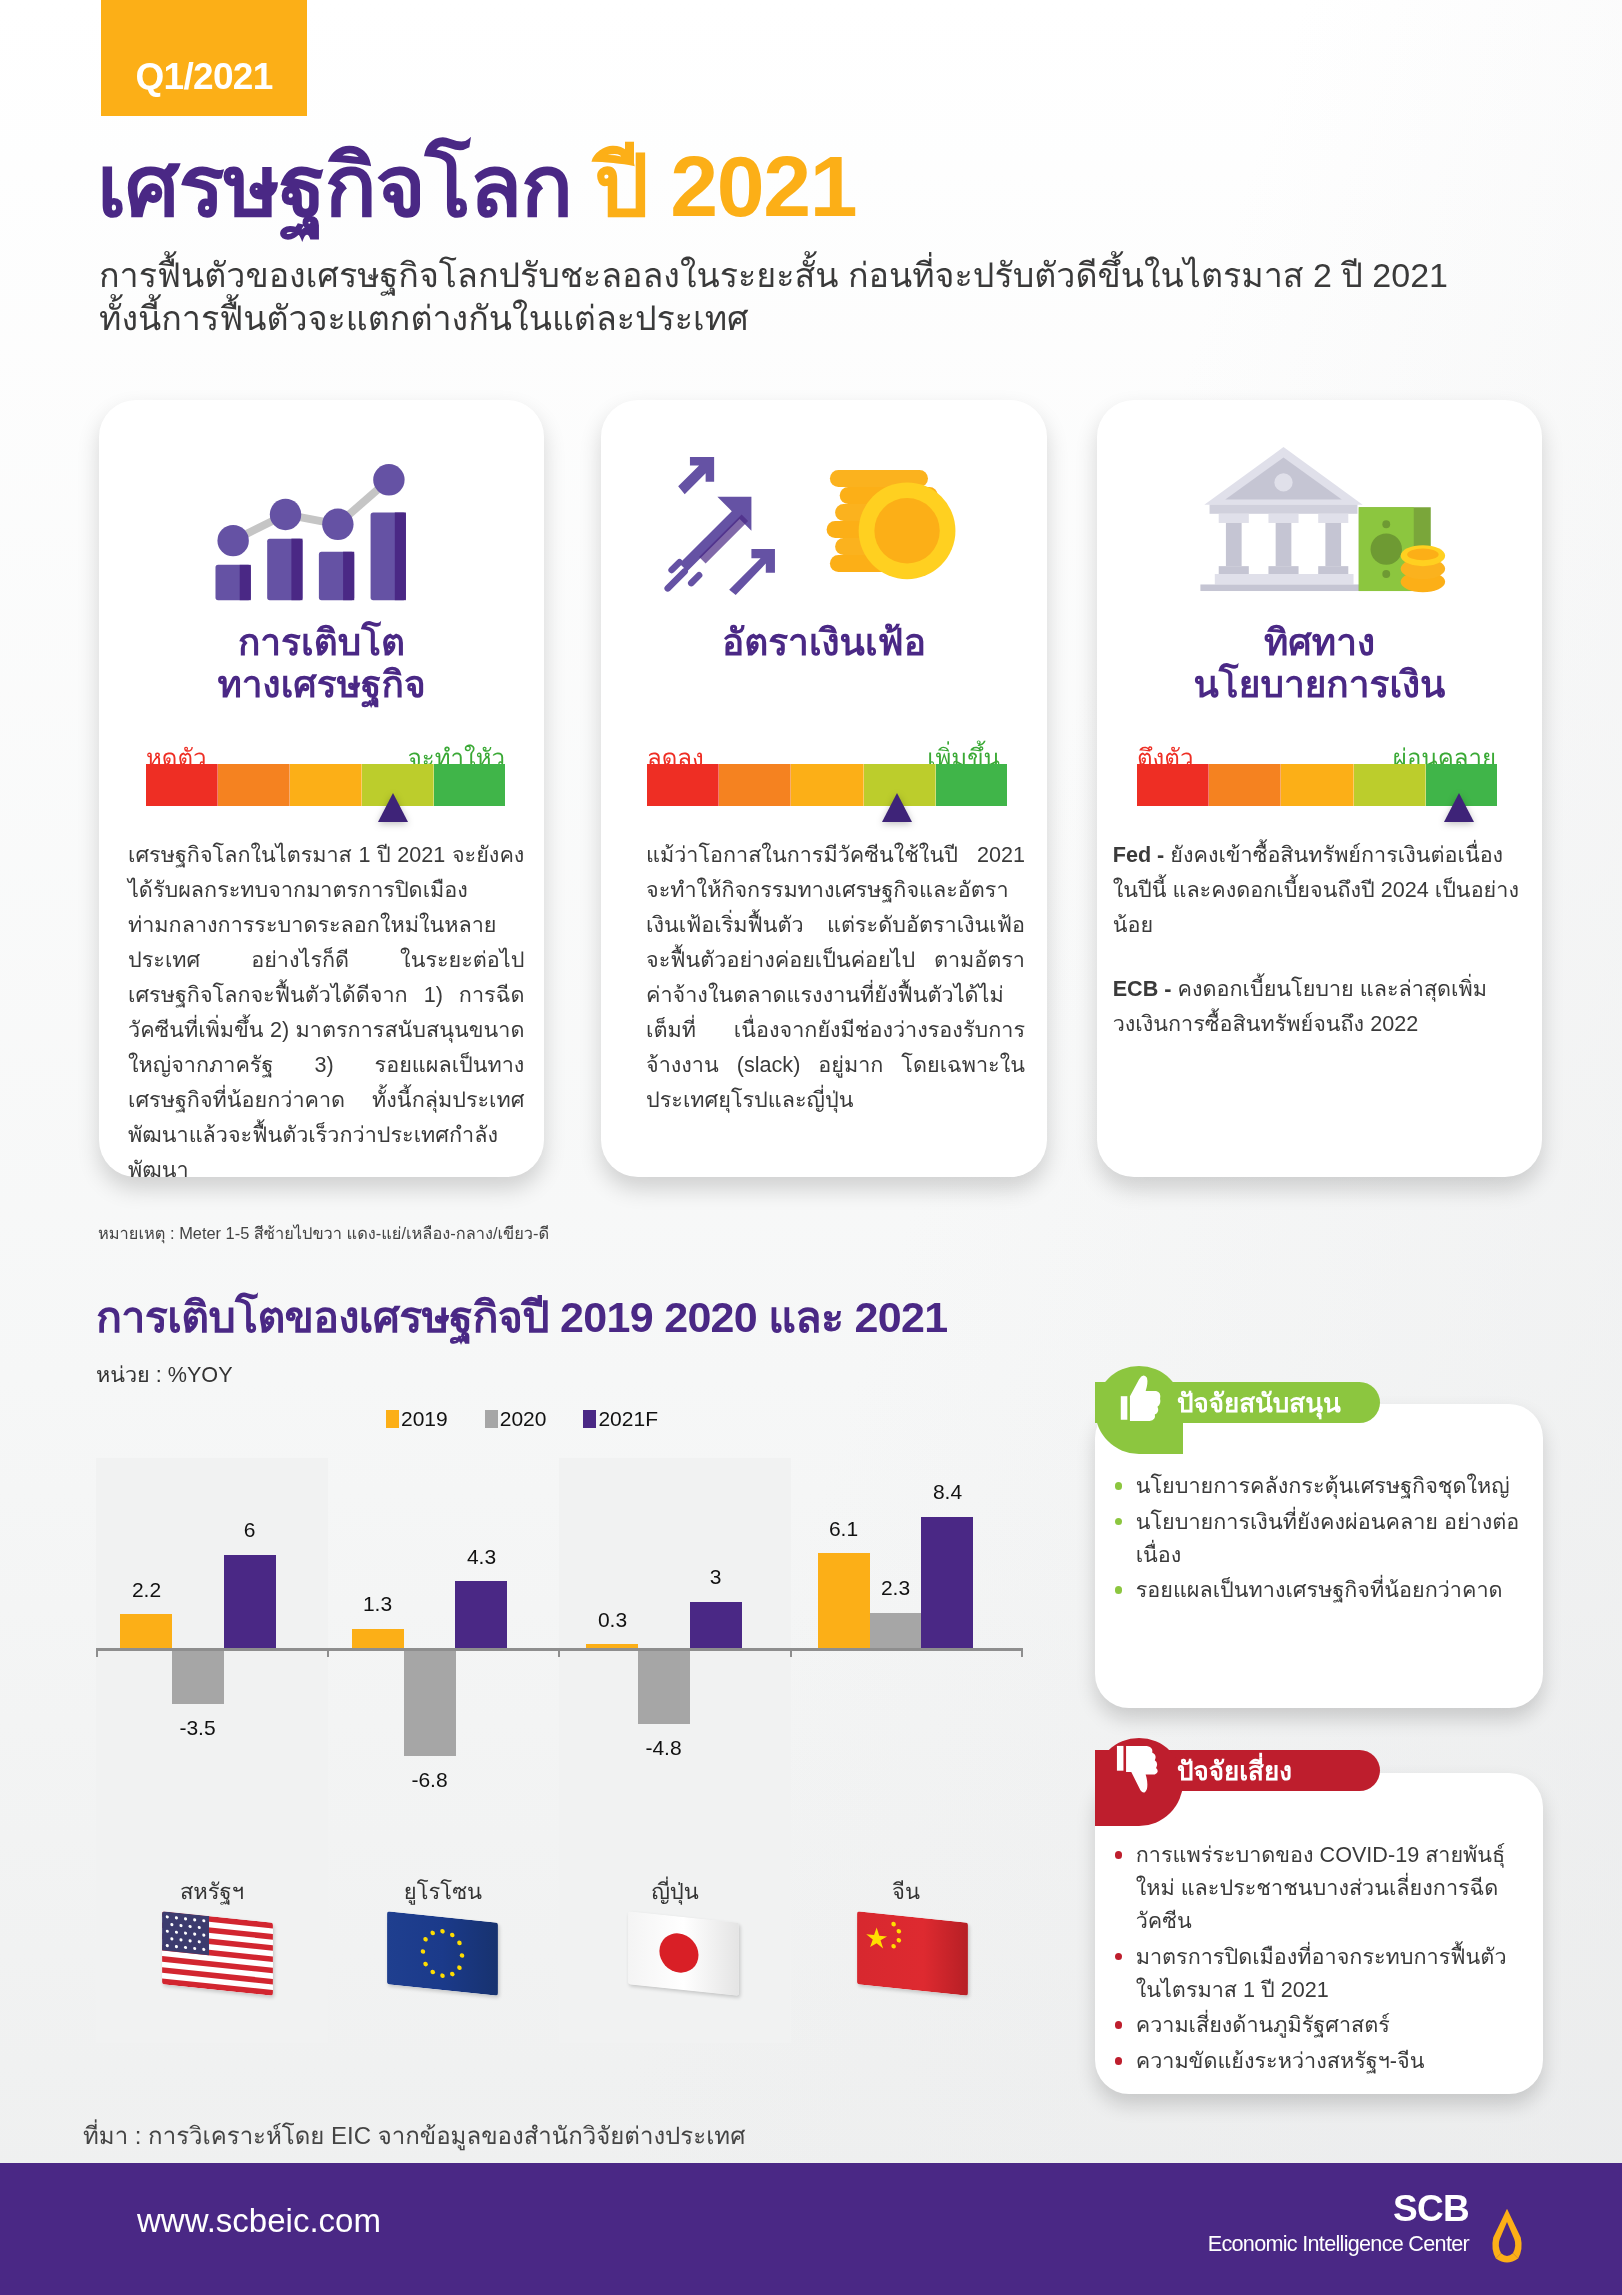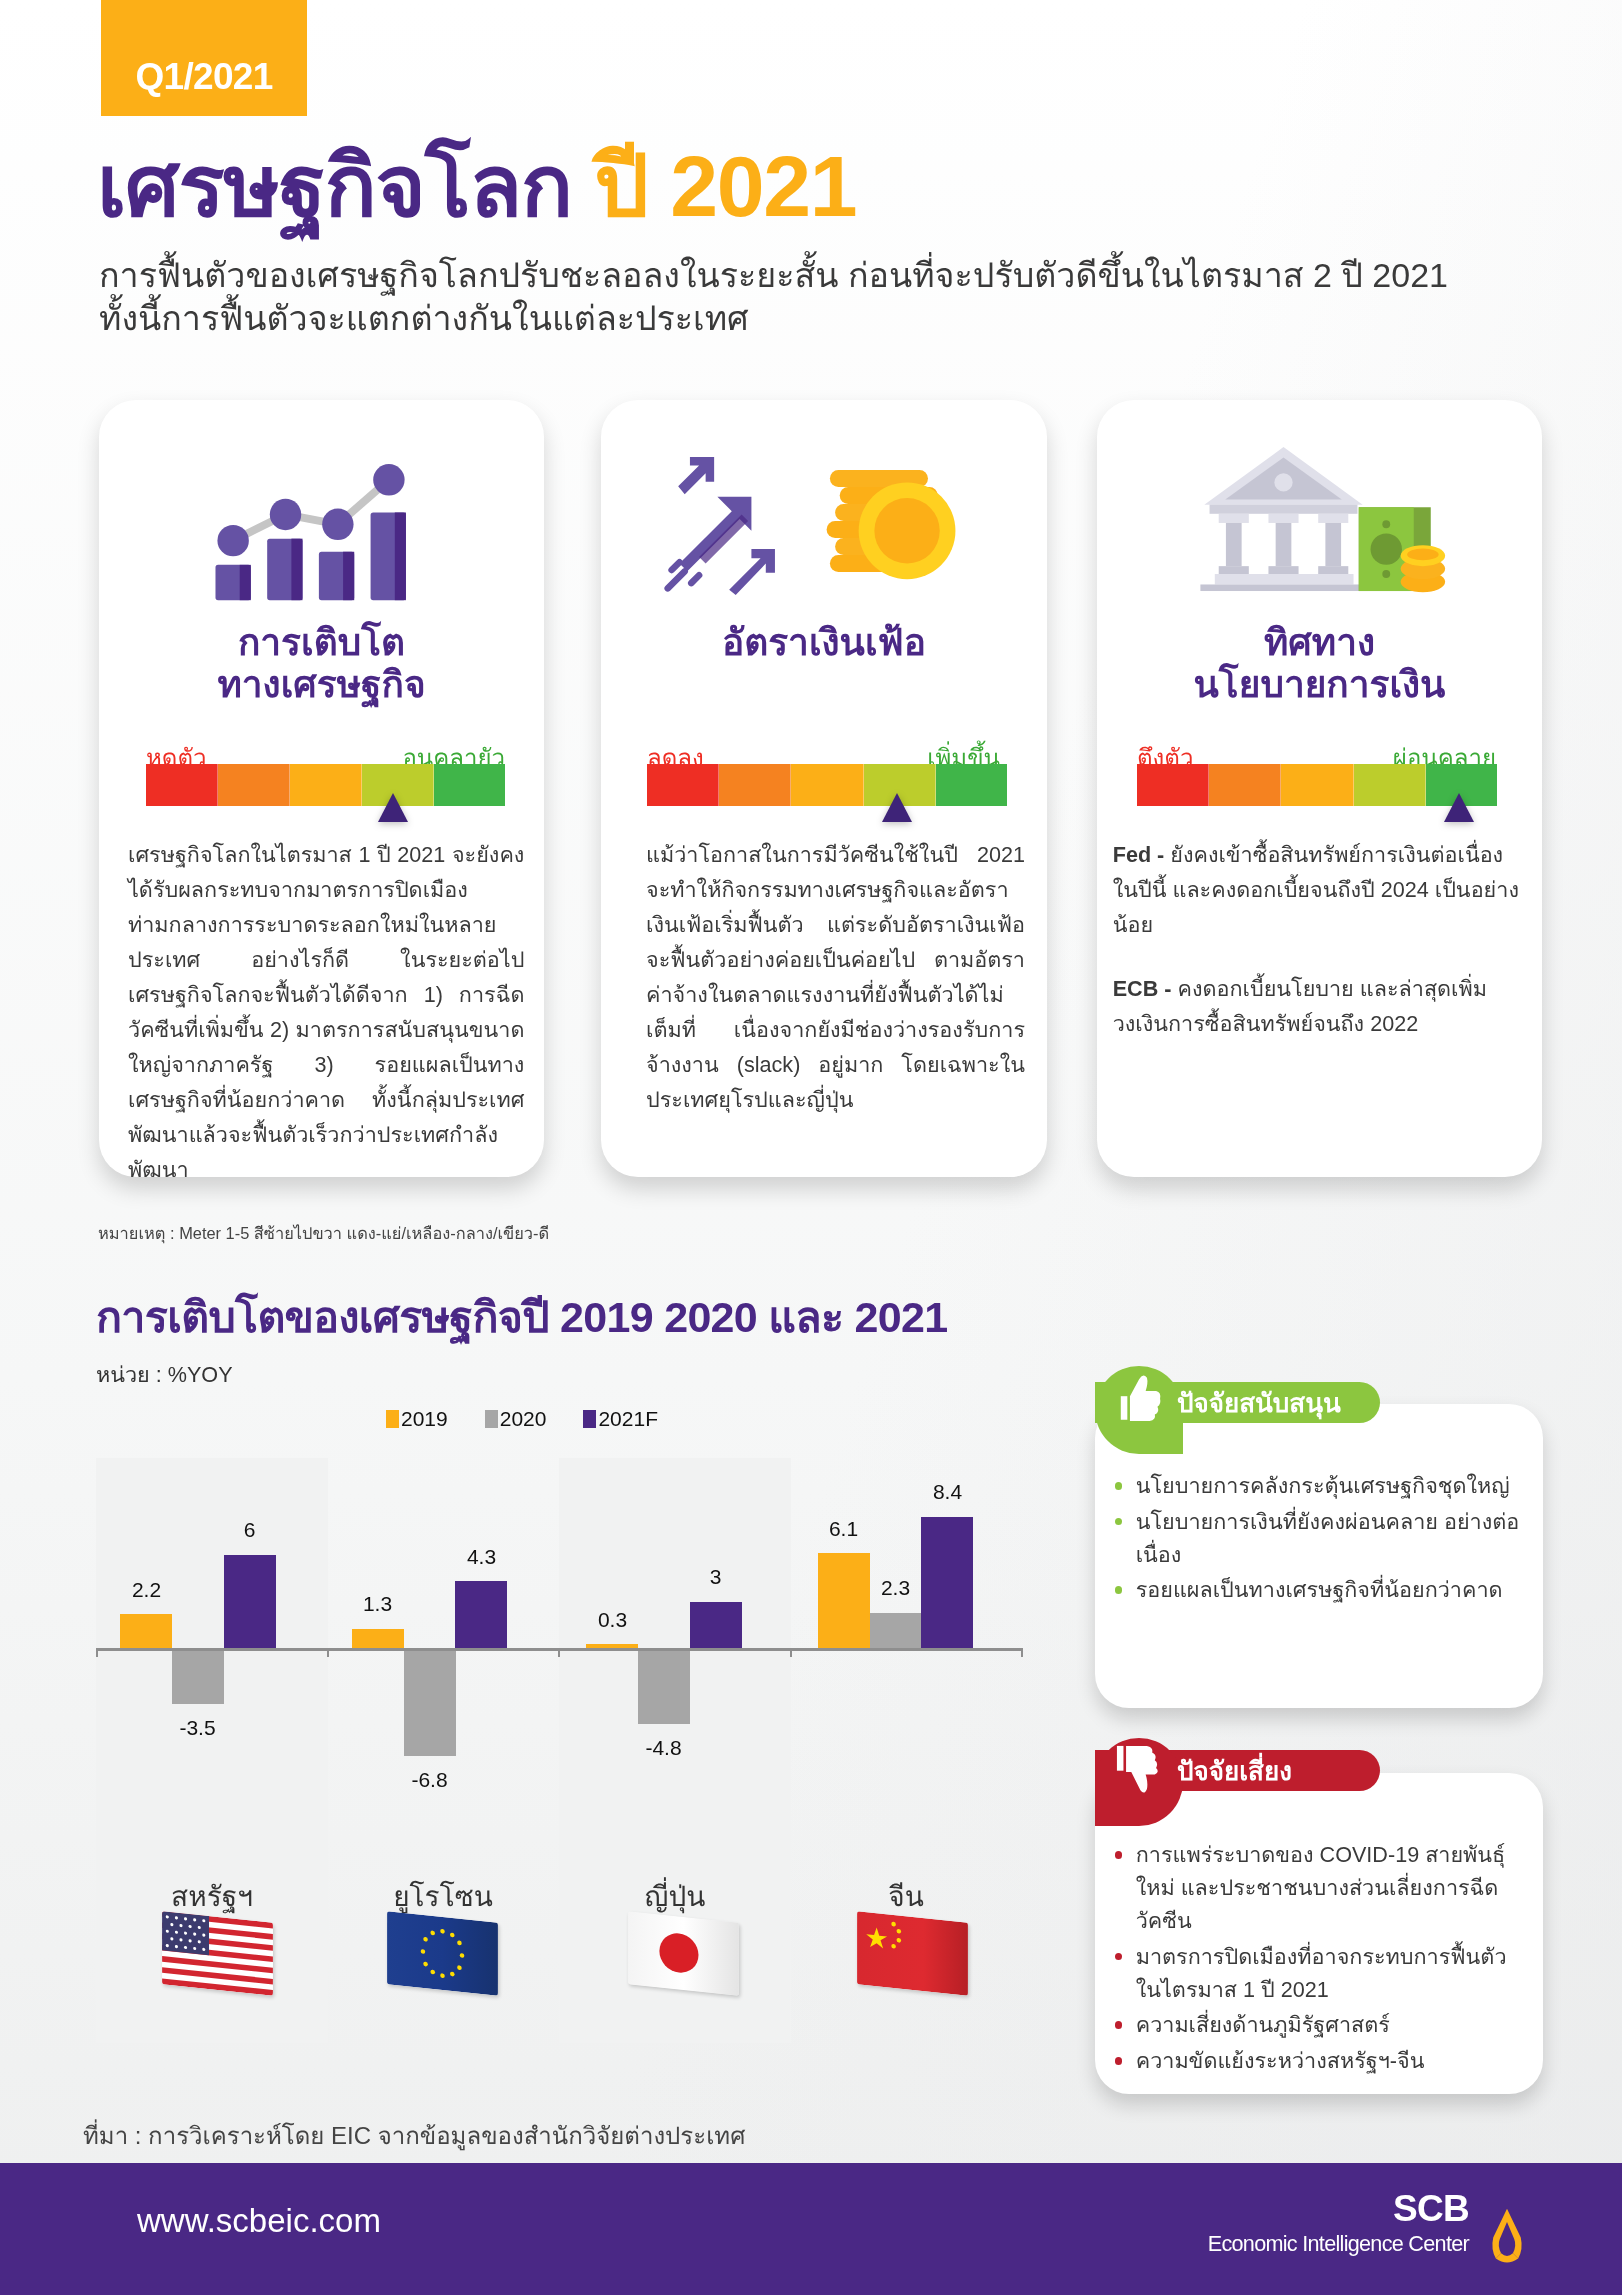--- a/index.html
+++ b/index.html
@@ -43,21 +43,21 @@
   .unit { left:96px; top:1357px; font-family:"Liberation Sans",sans-serif; font-size:21.6px; color:#333; }
   .legend { left:386px; top:1407px; display:flex; gap:37px; font-family:"Liberation Sans",sans-serif; font-size:21px; color:#111; align-items:center; }
   .legend .it { display:flex; align-items:center; gap:2px; }
   .legend .sw { width:13px; height:18.3px; display:inline-block; }
   .panel { top:1458px; height:585px; width:232px; }
   .panel.shade { background:#f1f2f2; }
   .axis { left:96px; top:1648px; width:927px; height:2.6px; background:#8e8e8e; }
   .tick { top:1648px; width:2px; height:9.2px; background:#8e8e8e; }
   .bar { position:absolute; width:52px; }
   .val { position:absolute; width:79px; text-align:center; font-family:"Liberation Sans",sans-serif; font-size:21px; color:#111; }
-  .country { position:absolute; width:232px; text-align:center; top:1874px; font-family:"Liberation Sans",sans-serif; font-size:28px; color:#333; }
+  .country { position:absolute; width:232px; text-align:center; top:1874px; font-family:"Liberation Sans",sans-serif; font-size:22px; color:#333; }
   .flag { position:absolute; top:1917px; width:111px; height:73px; border-radius:2.6px; transform:skewY(6deg); box-shadow:1.3px 2px 3.9px rgba(0,0,0,0.18); overflow:hidden; }
   .source { left:83px; top:2116px; font-family:"Liberation Sans",sans-serif; font-size:24px; color:#444; }
 
   
   .fbox { left:1095px; width:448px; background:#fff; border-radius:34px; box-shadow:0 10.5px 19.6px rgba(0,0,0,0.16); }
   .ftab { left:1095px; height:41px; border-radius:0 26px 26px 0; display:flex; align-items:center; }
   .ftab-circle { position:absolute; width:88px; height:88px; border-radius:50% 50% 0 50%; }
   .ftab span { position:absolute; left:82px; font-family:"Liberation Sans",sans-serif; font-weight:700; font-size:26px; color:#fff; white-space:nowrap; }
   .flist { position:absolute; left:15.7px; right:13px; list-style:none; font-family:"Liberation Sans",sans-serif; font-size:21.6px; line-height:33px; color:#3a3a3a; }
   .flist li { position:relative; padding-left:25px; margin-bottom:2.6px; }
@@ -103,21 +103,21 @@
       <circle cx="285" cy="135" r="24" fill="#6552a4"></circle>
       <circle cx="365" cy="150" r="24" fill="#6552a4"></circle>
       <circle cx="443" cy="82" r="24" fill="#6552a4"></circle>
     </svg>
   </div>
   <div class="card-title">
     <div>การเติบโต</div>
     <div>ทางเศรษฐกิจ</div>
   </div>
   <div class="meter-lbl lo" style="left:47px;">หดตัว</div>
-  <div class="meter-lbl hi" style="right:39px;">อนคลายัว</div>
+  <div class="meter-lbl hi" style="right:39px;">จะทำใหัว</div>
   <div class="meter" style="left:47px;width:359px;">
     <div style="background:#ee2e24"></div>
     <div style="background:#f58220"></div>
     <div style="background:#fcaf17"></div>
     <div style="background:#bccd2c"></div>
     <div style="background:#40b549"></div>
   </div>
   <div class="pointer" style="left:279px;"></div>
   <div class="card-body" style="left:29px;right:19.6px;">เศรษฐกิจโลกในไตรมาส 1 ปี 2021 จะยังคงได้รับผลกระทบจากมาตรการปิดเมืองท่ามกลางการระบาดระลอกใหม่ในหลายประเทศ อย่างไรก็ดี ในระยะต่อไป เศรษฐกิจโลกจะฟื้นตัวได้ดีจาก 1) การฉีดวัคซีนที่เพิ่มขึ้น 2) มาตรการสนับสนุนขนาดใหญ่จากภาครัฐ 3) รอยแผลเป็นทางเศรษฐกิจที่น้อยกว่าคาด ทั้งนี้กลุ่มประเทศพัฒนาแล้วจะฟื้นตัวเร็วกว่าประเทศกำลังพัฒนา</div>
 </div>

